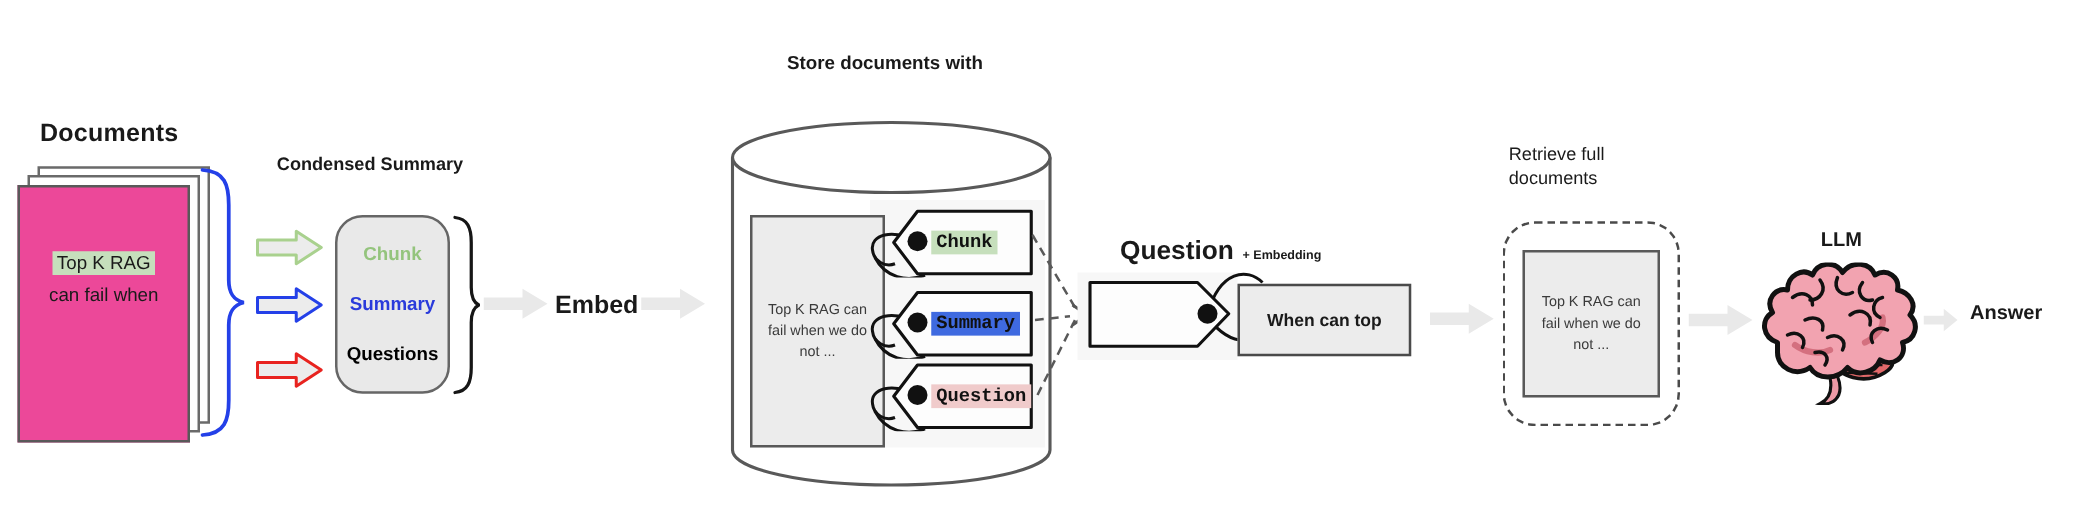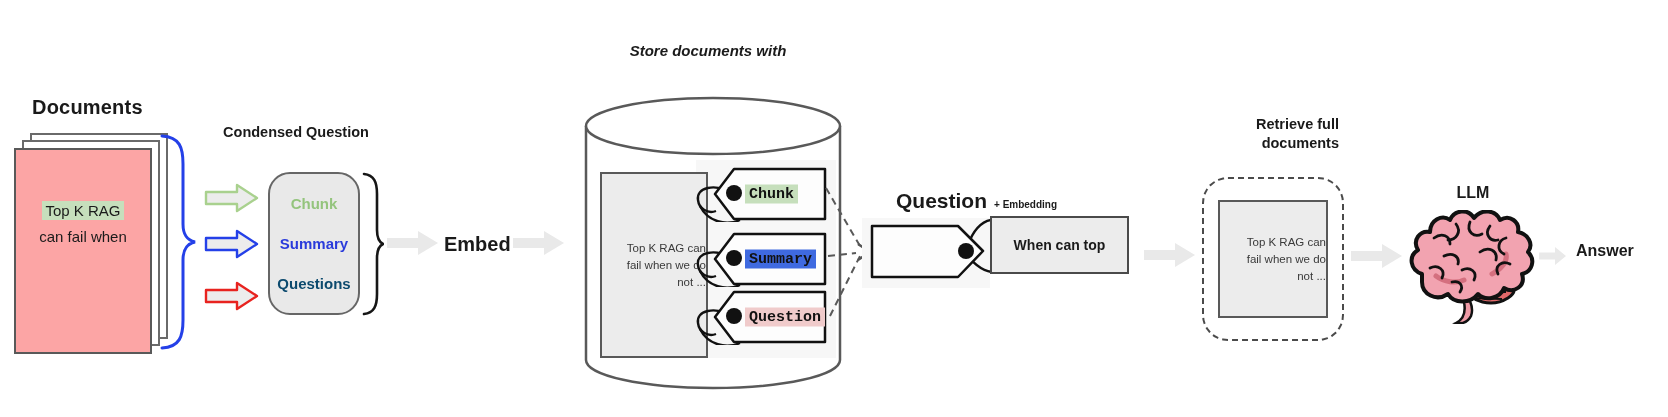--- a/index.html
+++ b/index.html
@@ -5,60 +5,60 @@
   html,body{margin:0;padding:0;background:#fff;}
   .canvas{
     position:relative;width:1668px;height:417px;background:#ffffff;
     font-family:"Liberation Sans", sans-serif;color:#1a1a1a;overflow:hidden;
   }
   .abs{position:absolute;}
 
   
   .h-docs{left:32px;top:96px;font-size:20px;font-weight:800;letter-spacing:.2px;}
   .h-condensed{left:210px;top:124px;width:172px;font-size:14.5px;font-weight:bold;text-align:center;}
-  .h-store{left:558px;top:41px;width:300px;font-size:15px;font-weight:bold;line-height:19px;text-align:center;font-style:italic;}
-  .h-retrieve{left:1207px;top:115px;width:132px;font-size:14.5px;font-weight:bold;line-height:19px;text-align:right;}
+  .h-store{left:558px;top:41px;width:300px;font-size:15px;font-weight:bold;line-height:19px;text-align:center;}
+  .h-retrieve{left:1207px;top:115px;width:132px;font-size:14.5px;font-weight:normal;line-height:19px;text-align:left;}
   .h-llm{left:1430px;top:184px;width:86px;font-size:16px;font-weight:bold;text-align:center;}
   .h-answer{left:1576px;top:242px;font-size:16px;font-weight:800;}
   .h-embed{left:444px;top:233px;font-size:20px;font-weight:bold;}
 
   
   .page{position:absolute;background:#ffffff;border:2px solid #6a6a6a;width:134px;height:202px;}
   .page.back2{left:30px;top:133px;}
   .page.back1{left:22px;top:140px;}
-  .page.front{left:14px;top:148px;background:#fca5a5;border-color:#595959;}
+  .page.front{left:14px;top:148px;background:#ec4899;border-color:#595959;}
   .page-text{position:absolute;left:0;top:48px;width:100%;text-align:center;font-size:15px;line-height:26px;color:#1a1a1a;}
   .hl-green{background:#c6dfbc;padding:1px 3px;}
 
   
   .condensed-box{left:268px;top:172px;width:92px;height:143px;background:#e9e9e9;border:2px solid #666;border-radius:22px;
     display:flex;flex-direction:column;justify-content:space-around;align-items:center;padding:10px 0;box-sizing:border-box;}
   .condensed-box .item{font-size:15px;font-weight:bold;}
   .c-chunk{color:#94c47d;}
   .c-summary{color:#2a3bdb;}
-  .c-questions{color:#0c4a6e;}
+  .c-questions{color:#000000;}
 
   
   .tag-backing{left:696px;top:160px;width:140px;height:198px;background:#f7f7f7;}
   .cyl-doc{left:600px;top:172px;width:108px;height:186px;background:#ececec;border:2px solid #595959;box-sizing:border-box;
     display:flex;flex-direction:column;justify-content:center;}
-  .doc-small-text{font-size:11.5px;line-height:17px;color:#3a3a3a;text-align:right;}
+  .doc-small-text{font-size:11.5px;line-height:17px;color:#3a3a3a;text-align:center;}
   .tag{left:688px;width:140px;height:56px;}
   .tag-label{position:absolute;left:57px;top:50%;transform:translateY(-50%);
     font-family:"Liberation Mono","DejaVu Sans Mono",monospace;font-weight:bold;font-size:15px;color:#111;padding:1px 4px;}
   .tl-chunk{background:#c6dfbc;}
   .tl-summary{background:#3f6ae0;}
   .tl-question{background:#f0cbcb;}
 
   
   .query-backing{left:862px;top:218px;width:128px;height:70px;background:#f7f7f7;}
   .query-title{left:896px;top:189px;display:flex;align-items:baseline;gap:7px;white-space:nowrap;}
   .query-title .big{font-size:21px;font-weight:800;}
   .query-title .small{font-size:10px;font-weight:bold;}
-  .question-box{left:990px;top:216px;width:139px;height:58px;background:#ececec;border:2px solid #4a4a4a;box-sizing:border-box;
+  .question-box{left:990px;top:227px;width:139px;height:58px;background:#ececec;border:2px solid #4a4a4a;box-sizing:border-box;
     display:flex;flex-direction:column;justify-content:center;}
   .question-box div{font-size:14px;font-weight:bold;line-height:23px;text-align:center;}
 
   
   .retrieve-box{left:1202px;top:177px;width:142px;height:164px;border:2.2px dashed #4a4a4a;border-radius:26px;box-sizing:border-box;}
   .retrieve-doc{left:1218px;top:200px;width:110px;height:118px;background:#ececec;border:2px solid #595959;box-sizing:border-box;
     display:flex;flex-direction:column;justify-content:center;}
 </style>
 </head>
 <body>
@@ -83,21 +83,21 @@
   <svg class="abs" style="left:204px;top:182px;" width="56" height="32" viewBox="0 0 56 32">
     <polygon points="2,10 33,10 33,3 53,16 33,29 33,22 2,22" fill="#ececec" stroke="#a9d18e" stroke-width="2.4" stroke-linejoin="round"></polygon>
   </svg>
   <svg class="abs" style="left:204px;top:228px;" width="56" height="32" viewBox="0 0 56 32">
     <polygon points="2,10 33,10 33,3 53,16 33,29 33,22 2,22" fill="#ececec" stroke="#2440e8" stroke-width="2.4" stroke-linejoin="round"></polygon>
   </svg>
   <svg class="abs" style="left:204px;top:280px;" width="56" height="32" viewBox="0 0 56 32">
     <polygon points="2,10 33,10 33,3 53,16 33,29 33,22 2,22" fill="#ececec" stroke="#e8231f" stroke-width="2.4" stroke-linejoin="round"></polygon>
   </svg>
 
-  <div class="abs h-condensed">Condensed Question</div>
+  <div class="abs h-condensed">Condensed Summary</div>
   <div class="abs condensed-box">
     <div class="item c-chunk">Chunk</div>
     <div class="item c-summary">Summary</div>
     <div class="item c-questions">Questions</div>
   </div>
 
   <svg class="abs" style="left:362px;top:172px;" width="22" height="144" viewBox="0 0 22 144">
     <path d="M2 2 C12 3 15 10 15 22 L15 58 C15 66 17 70 21 72 C17 74 15 78 15 86 L15 122 C15 134 12 141 2 142" fill="none" stroke="#161616" stroke-width="2.6" stroke-linecap="round"></path>
   </svg>
 

